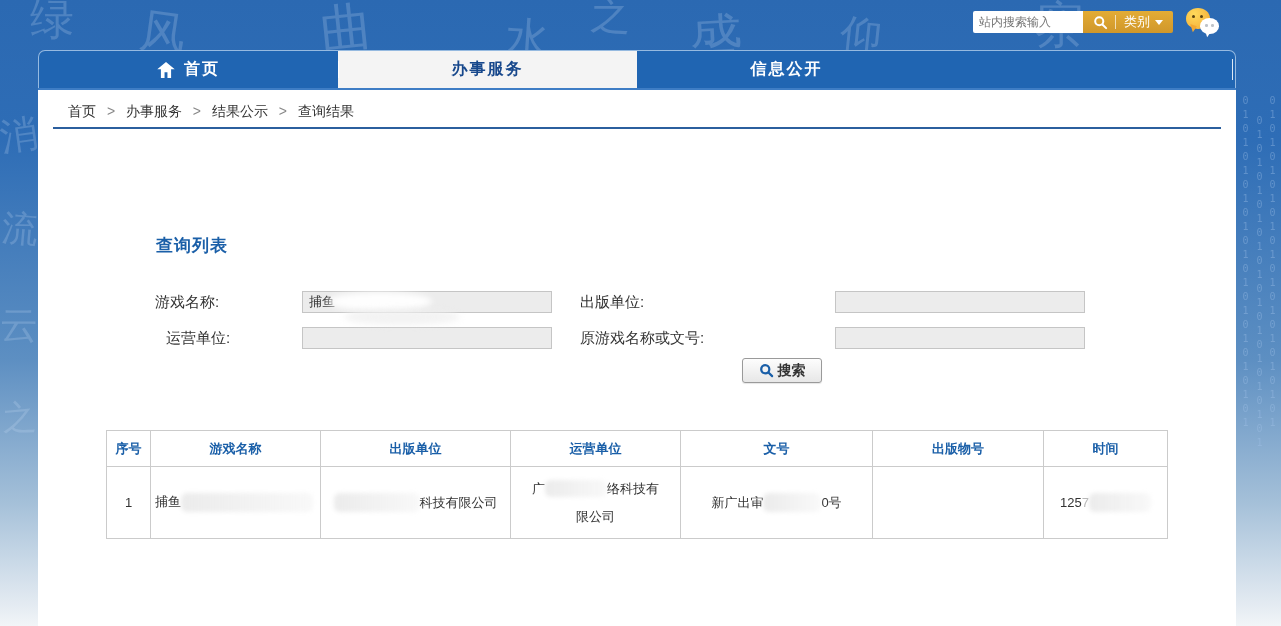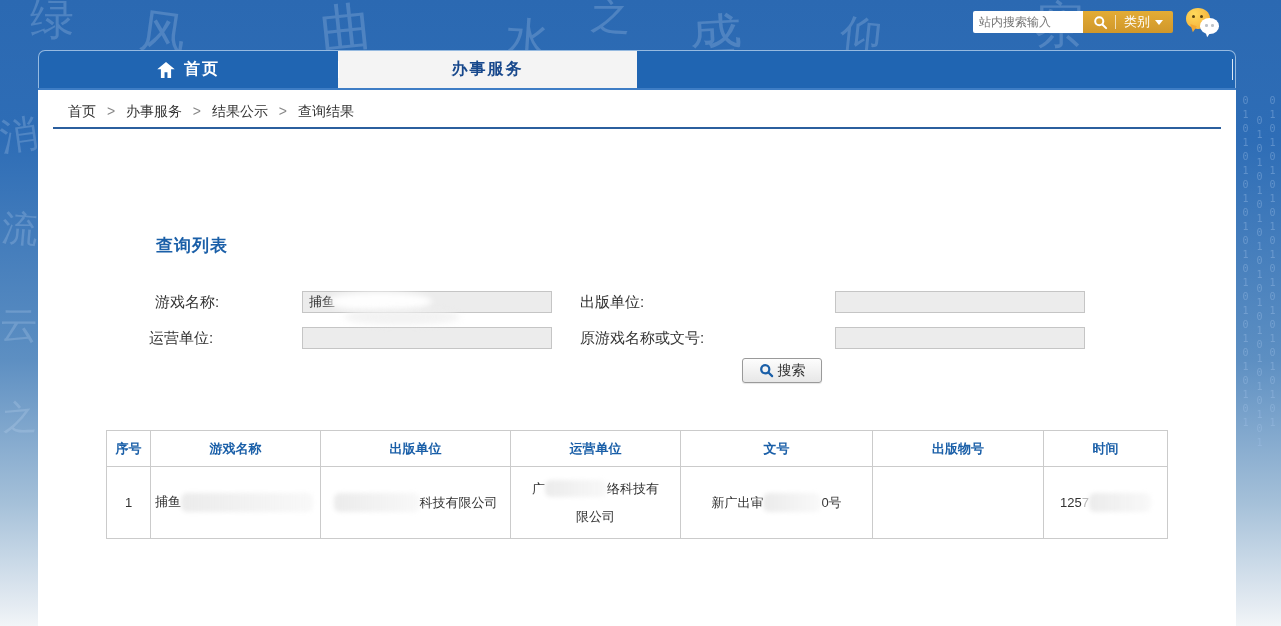--- a/index.html
+++ b/index.html
@@ -72,21 +72,21 @@
   .form-label { position:absolute; font-size:15px; color:#333; }
   .q-input { position:absolute; width:250px; height:22px; background:#ececec; border:1px solid #c5c5c5;
     font-size:13px; color:#333; padding:0 6px; outline:none;
     font-family:"Liberation Sans","DejaVu Sans",sans-serif; }
 
   .blob { position:absolute; border-radius:50%; pointer-events:none; }
 
   .search-btn { position:absolute; left:704px; top:268px; width:80px; height:25px;
     background:linear-gradient(180deg,#fdfdfd,#e7e7e7); border:1px solid #9a9a9a; border-radius:3px;
     display:flex; align-items:center; justify-content:center; gap:4px; cursor:pointer;
-    font-size:14px; font-weight:normal; color:#333;
+    font-size:14px; font-weight:bold; color:#333;
     font-family:"Liberation Sans","DejaVu Sans",sans-serif; box-shadow:0 1px 1px rgba(0,0,0,0.1); }
 
   table.result { position:absolute; left:68px; top:340px; width:1061px; border-collapse:collapse;
     table-layout:fixed; font-size:13px; }
   table.result th, table.result td { border:1px solid #cbcbcb; text-align:center; vertical-align:middle; }
   table.result th { height:36px; color:#1a5fa8; font-weight:bold; }
   table.result td { height:72px; color:#333; }
 
   .cell-left { text-align:left !important; padding-left:4px; }
   .flex-c { display:flex; align-items:center; justify-content:center; }
@@ -149,20 +149,23 @@
   <nav class="nav">
     <div class="nav-tab">
       <svg class="home-icon" viewBox="0 0 24 22" fill="#ffffff">
         <path d="M12 0 L24 10 H19 V22 H14 V14 H10 V22 H5 V10 H0 Z"></path>
       </svg>
       <span>首页</span>
     </div>
     <div class="nav-tab active">
       <span>办事服务</span>
     </div>
+    <div class="nav-tab">
+      <span>信息公开</span>
+    </div>
     <span class="nav-sep" style="left:299px;"></span>
     <span class="nav-sep" style="left:1193px;top:8px;height:21px;"></span>
   </nav>
   <div class="nav-underline"></div>
 
   <main class="content">
 
     <div class="breadcrumb">
       <span class="crumb-link">首页</span>
       <span class="sep">&gt;</span>
@@ -174,21 +177,21 @@
     </div>
     <div class="breadcrumb-line"></div>
 
     <h2 class="list-title">查询列表</h2>
 
     <span class="form-label" style="left:117px;top:203px;">游戏名称:</span>
     <input class="q-input" style="left: 264px; top: 201px;" type="text" value="捕鱼">
     <span class="form-label" style="left:542px;top:203px;">出版单位:</span>
     <input class="q-input" style="left: 797px; top: 201px;" type="text" value="">
 
-    <span class="form-label" style="left:111px;top:239px;">运营单位:</span>
+    <span class="form-label" style="left:128px;top:239px;">运营单位:</span>
     <input class="q-input" style="left: 264px; top: 237px;" type="text" value="">
     <span class="form-label" style="left:542px;top:239px;">原游戏名称或文号:</span>
     <input class="q-input" style="left: 797px; top: 237px;" type="text" value="">
 
     <div class="blob" style="left:290px;top:202px;width:104px;height:19px;background:rgba(255,255,255,0.95);filter:blur(3px);"></div>
     <div class="blob" style="left:306px;top:219px;width:116px;height:16px;background:rgba(238,238,238,0.7);filter:blur(3px);"></div>
 
     <button class="search-btn">
       <svg width="15" height="15" viewBox="0 0 24 24" fill="none" stroke="#1a5fa8" stroke-width="3.6" stroke-linecap="round">
         <circle cx="10" cy="10" r="6.5"></circle>

